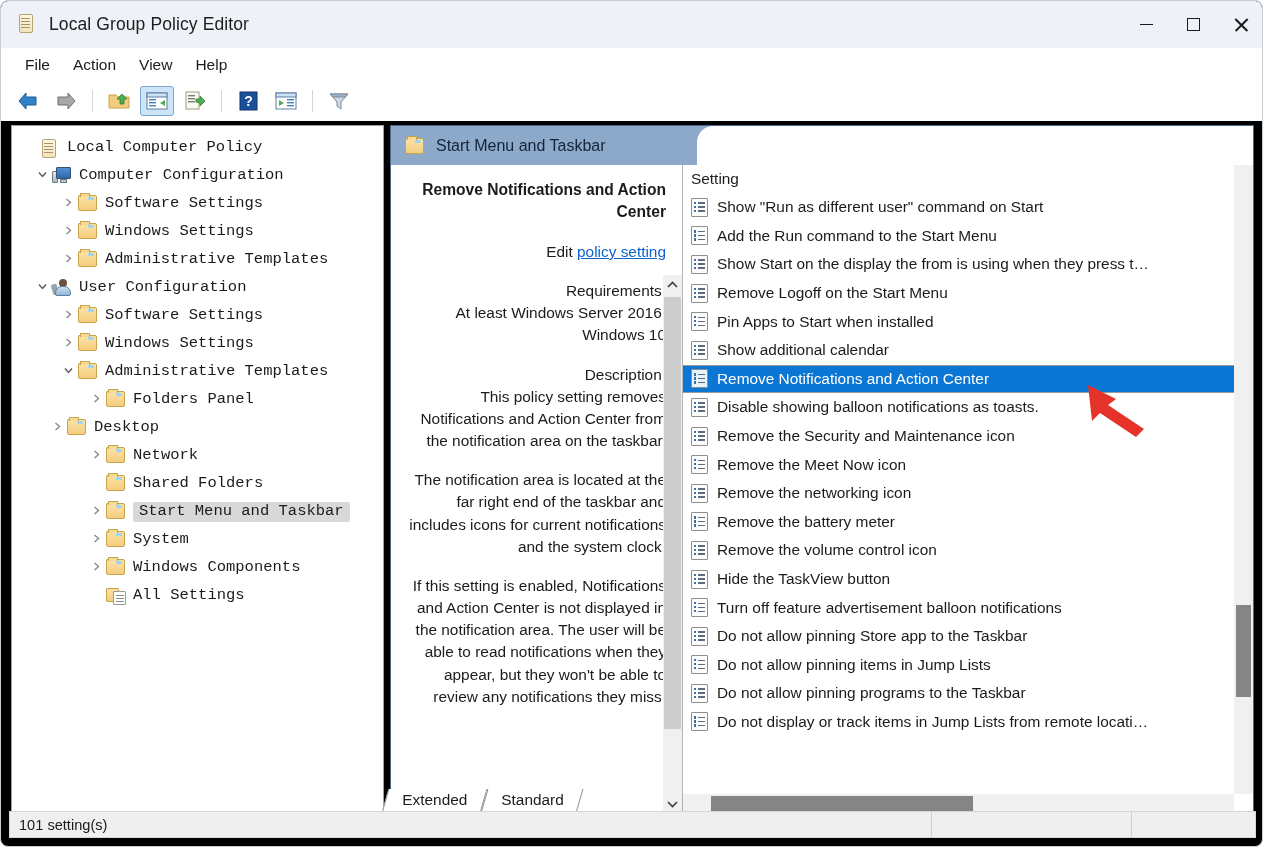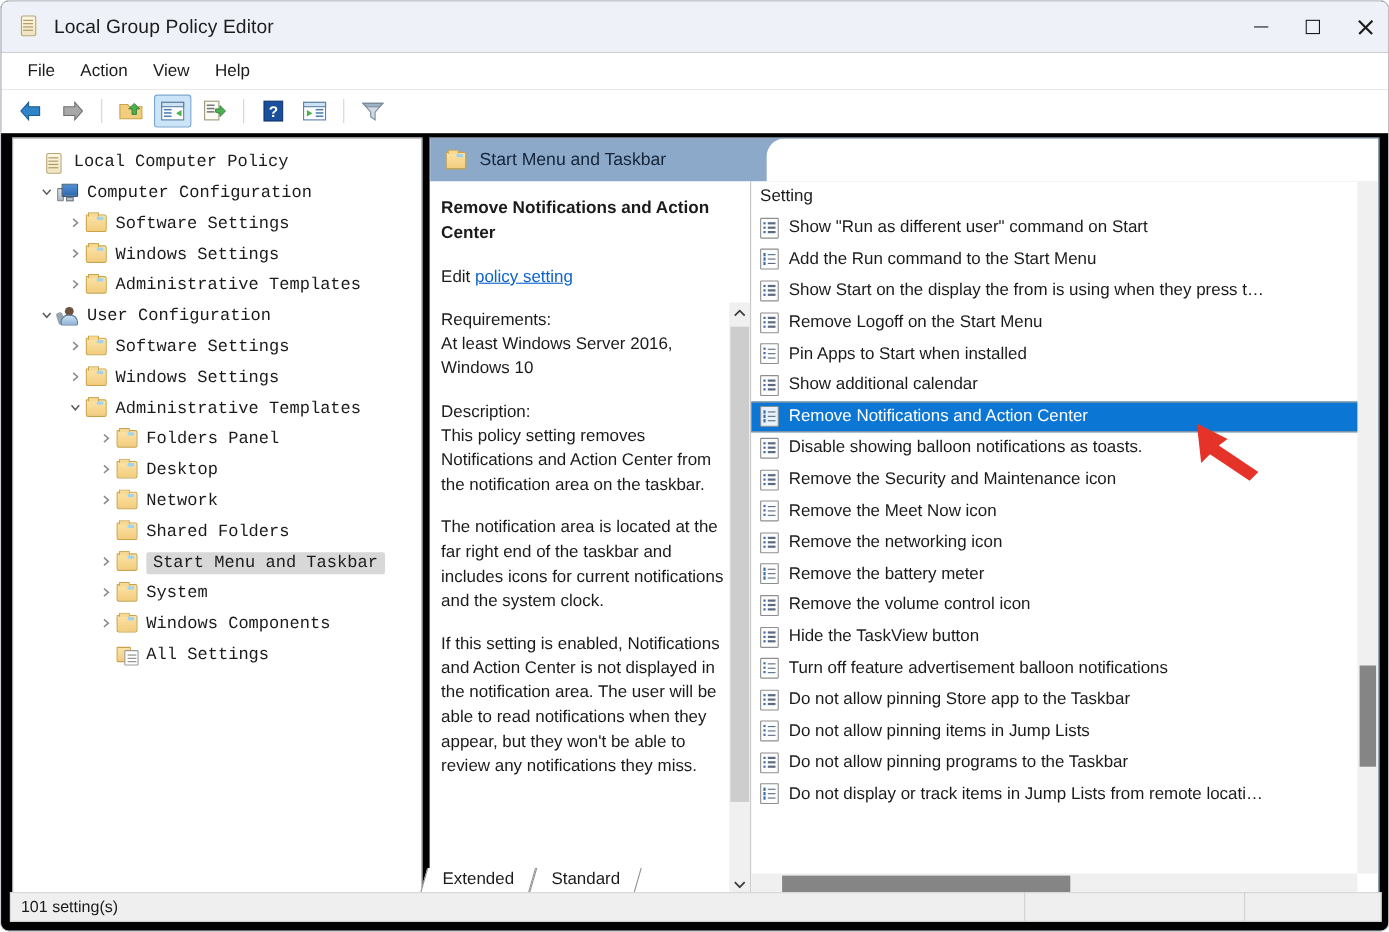--- a/index.html
+++ b/index.html
@@ -227,20 +227,21 @@
     position: absolute; right: 0; top: 0;
     width: 556px; height: 39px;
     background: #ffffff;
     border-radius: 16px 0 0 0;
   }
 
   .panel-body {
     position: absolute; left: 0; top: 39px;
     width: 100%; height: 649px;
     display: flex;
+    text-align: right;
   }
 
   
   .desc-pane {
     width: 292px; height: 649px;
     position: relative;
     border-right: 1px solid #b4b4b4;
     background: #ffffff;
   }
   .desc-inner {
@@ -565,21 +566,21 @@
           </div>
           <div class="tnode" style="padding-left: 74px;">
             <div class="twist"><svg width="11" height="11" viewBox="0 0 11 11">
                 <path d="M3.5 2 L7.5 5.5 L3.5 9" fill="none" stroke="#8a8a8a" stroke-width="1.4"></path>
               </svg></div>
             <div class="ticon">
               <div class="folder"></div>
             </div>
             <div class="tlabel">Folders Panel</div>
           </div>
-          <div class="tnode" style="padding-left: 74px;">
+          <div class="tnode" style="padding-left: 35px;">
             <div class="twist"><svg width="11" height="11" viewBox="0 0 11 11">
                 <path d="M3.5 2 L7.5 5.5 L3.5 9" fill="none" stroke="#8a8a8a" stroke-width="1.4"></path>
               </svg></div>
             <div class="ticon">
               <div class="folder"></div>
             </div>
             <div class="tlabel">Desktop</div>
           </div>
           <div class="tnode" style="padding-left: 74px;">
             <div class="twist"><svg width="11" height="11" viewBox="0 0 11 11">

